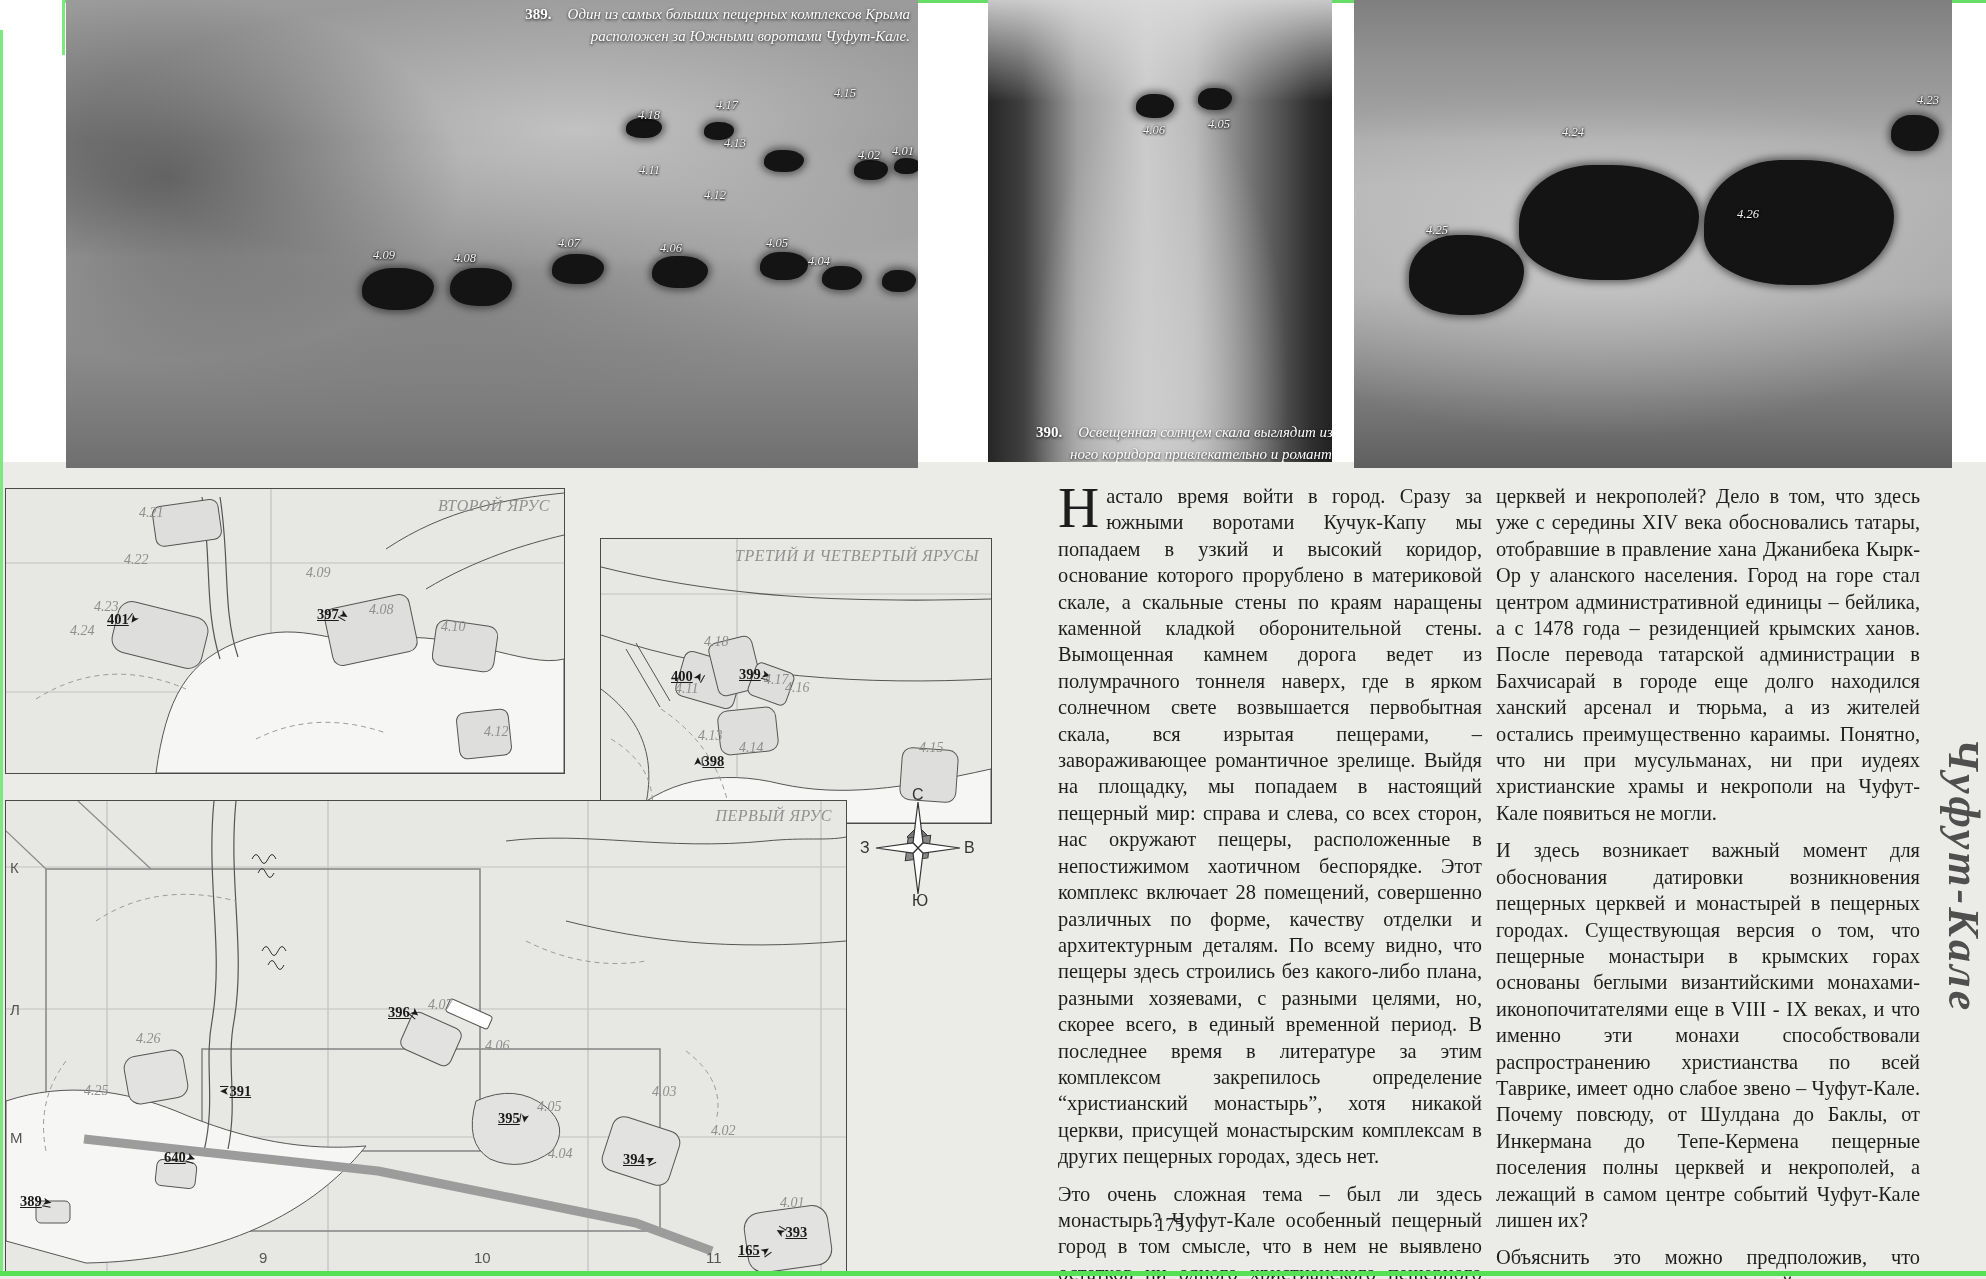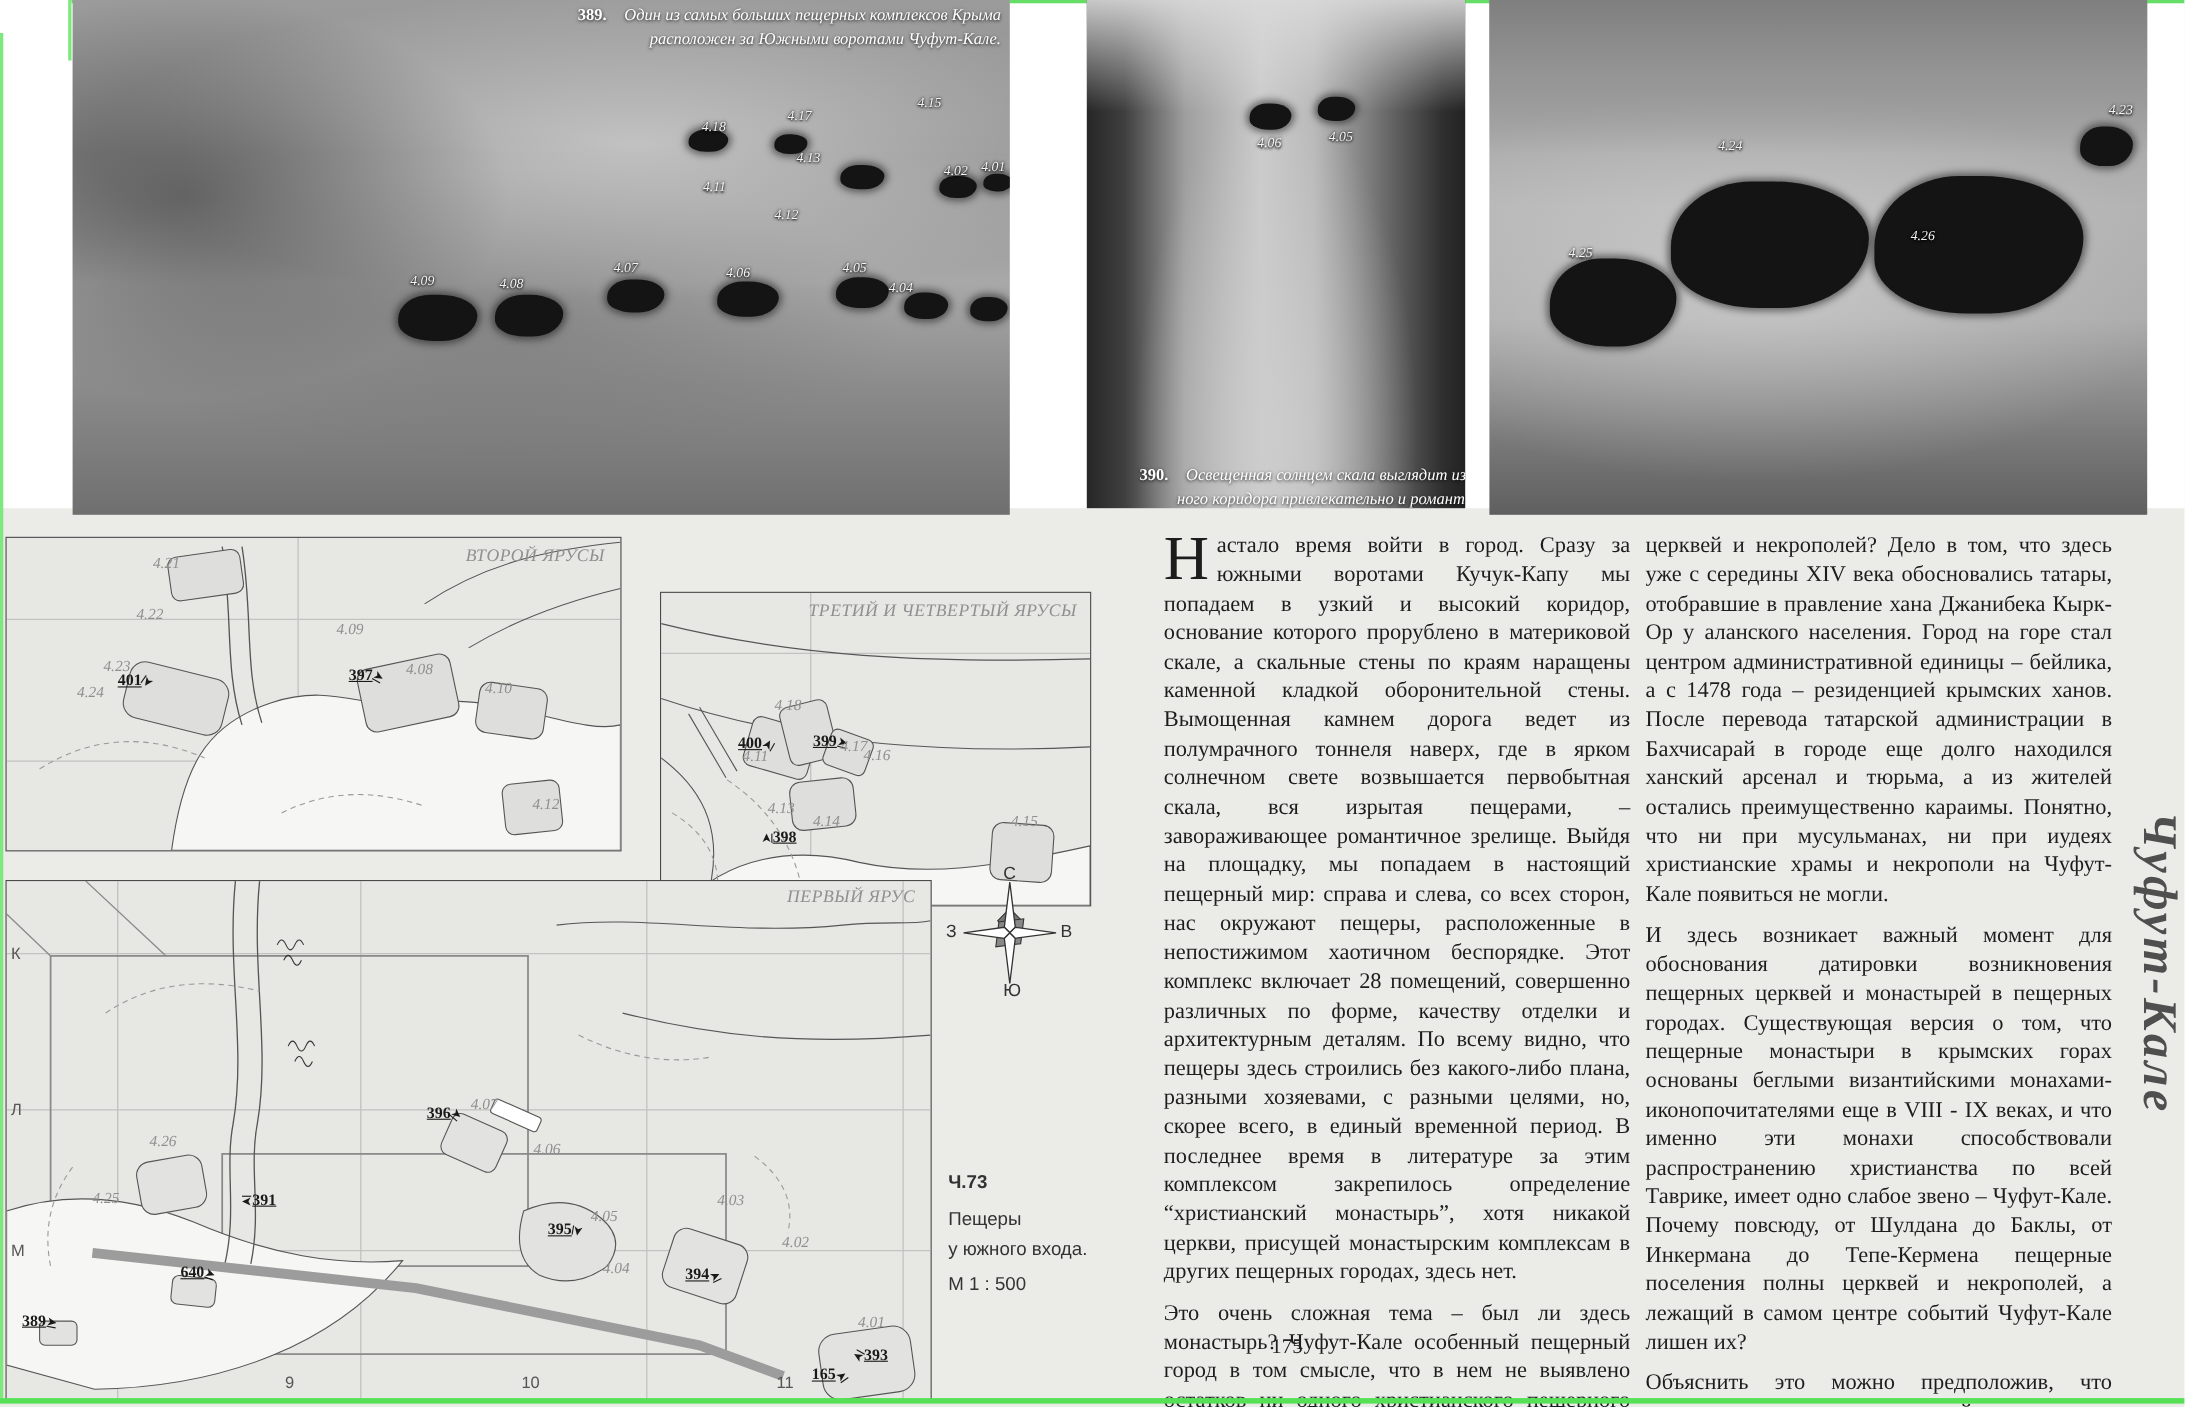--- a/index.html
+++ b/index.html
@@ -154,21 +154,21 @@
       <path d="M380,60 C440,20 500,10 558,4" fill="none" stroke="#555" stroke-width="1"></path>
       <path d="M420,100 C470,70 520,55 558,46" fill="none" stroke="#555" stroke-width="1"></path>
       <rect x="148" y="14" width="66" height="40" rx="8" transform="rotate(-8 180 34)" fill="#dededc" stroke="#555"></rect>
       <rect x="108" y="120" width="92" height="52" rx="14" transform="rotate(14 154 146)" fill="#dededc" stroke="#555"></rect>
       <rect x="322" y="112" width="86" height="58" rx="10" transform="rotate(-12 365 141)" fill="#dededc" stroke="#555"></rect>
       <rect x="428" y="134" width="62" height="46" rx="10" transform="rotate(8 459 157)" fill="#dededc" stroke="#555"></rect>
       <rect x="452" y="222" width="52" height="46" rx="8" transform="rotate(-6 478 245)" fill="#dededc" stroke="#555"></rect>
       <path d="M30,210 q70,-44 150,-10" fill="none" stroke="#999" stroke-width="1" stroke-dasharray="5 4"></path>
       <path d="M250,250 q60,-30 130,-6" fill="none" stroke="#999" stroke-width="1" stroke-dasharray="5 4"></path>
     </svg>
-    <span class="map-title" style="right:14px;top:8px">ВТОРОЙ ЯРУСЫ</span>
+    <span class="map-title" style="right:14px;top:8px">ВТОРОЙ ЯРУС</span>
     <span class="mlabel" style="left:133px;top:16px">4.21</span>
     <span class="mlabel" style="left:118px;top:63px">4.22</span>
     <span class="mlabel" style="left:88px;top:110px">4.23</span>
     <span class="mlabel" style="left:64px;top:134px">4.24</span>
     <span class="mnum" style="left:101px;top:122px">
         <span>401</span>
         <span class="arr" style="transform:rotate(125deg)">➤</span>
       </span>
     <span class="mnum" style="left:311px;top:117px">
         <span>397</span>
@@ -312,26 +312,20 @@
       <polygon points="50,102 55,61 50,56 45,61" fill="#fff" stroke="#333" stroke-width="1.2"></polygon>
       <polygon points="8,56 45,51 50,56 45,61" fill="#fff" stroke="#333" stroke-width="1.2"></polygon>
       <polygon points="92,56 55,51 50,56 55,61" fill="#fff" stroke="#333" stroke-width="1.2"></polygon>
     </svg>
     <span class="dir" style="left:44px;top:-6px">С</span>
     <span class="dir" style="left:44px;top:100px">Ю</span>
     <span class="dir" style="left:-8px;top:47px">З</span>
     <span class="dir" style="left:96px;top:47px">В</span>
   </div>
 
-  <div class="map-caption">
-    <span class="code">Ч.73</span>
-    <div>Пещеры</div>
-    <div>у южного входа.</div>
-    <div style="margin-top:6px">М 1 : 500</div>
-  </div>
 
   <div class="col" id="col1">
     <p class="p-drop">Настало время войти в город. Сразу за южными воротами Кучук-Капу мы попадаем в узкий и высокий коридор, основание которого прорублено в материковой скале, а скальные стены по краям наращены каменной кладкой оборонительной стены. Вымощенная камнем дорога ведет из полумрачного тоннеля наверх, где в ярком солнечном свете возвышается первобытная скала, вся изрытая пещерами, – завораживающее романтичное зрелище. Выйдя на площадку, мы попадаем в настоящий пещерный мир: справа и слева, со всех сторон, нас окружают пещеры, расположенные в непостижимом хаотичном беспорядке. Этот комплекс включает 28 помещений, совершенно различных по форме, качеству отделки и архитектурным деталям. По всему видно, что пещеры здесь строились без какого-либо плана, разными хозяевами, с разными целями, но, скорее всего, в единый временной период. В последнее время в литературе за этим комплексом закрепилось определение “христианский монастырь”, хотя никакой церкви, присущей монастырским комплексам в других пещерных городах, здесь нет.</p>
     <p>Это очень сложная тема – был ли здесь монастырь? Чуфут-Кале особенный пещерный город в том смысле, что в нем не выявлено остатков ни одного христианского пещерного или наземного храма. Более того, на территории города нет ни склепов, ни могил, ни гробниц или надгробий – всего того, что присуще христианским некрополям в других пещерных городах. Правда, археологи обнаружили процарапанное изображения креста в одной из пещер, а также камень-надгробие в могильнике у подножия скалы, похожий на здание базилики, но этого все же не достаточно, чтобы обоснованно предполагать существование церкви на самом плато.</p>
 
   </div>
   <div class="col" id="col2">
     <p>церквей и некрополей? Дело в том, что здесь уже с середины XIV века обосновались татары, отобравшие в правление хана Джанибека Кырк-Ор у аланского населения. Город на горе стал центром административной единицы – бейлика, а с 1478 года – резиденцией крымских ханов. После перевода татарской администрации в Бахчисарай в городе еще долго находился ханский арсенал и тюрьма, а из жителей остались преимущественно караимы. Понятно, что ни при мусульманах, ни при иудеях христианские храмы и некрополи на Чуфут-Кале появиться не могли.</p>
     <p>И здесь возникает важный момент для обоснования датировки возникновения пещерных церквей и монастырей в пещерных городах. Существующая версия о том, что пещерные монастыри в крымских горах основаны беглыми византийскими монахами-иконопочитателями еще в VIII - IX веках, и что именно эти монахи способствовали распространению христианства по всей Таврике, имеет одно слабое звено – Чуфут-Кале. Почему повсюду, от Шулдана до Баклы, от Инкермана до Тепе-Кермена пещерные поселения полны церквей и некрополей, а лежащий в самом центре событий Чуфут-Кале лишен их?</p>
     <p>Объяснить это можно предположив, что традиции строительства церквей в пещерах и устройства могил и гробниц на территориях крымских пещерных городов возникли не ранее XIV века, когда большинство городов было уже покинуто своим населением. Пришлые монахи стали последними обитателями этих древних поселений. Они занимали брошенные пещерные помещения, переоборудовали их под храмы, организовывали некрополи, часто прямо на жилых и хозяйственных площадках, и везде они оставили памятники своей деятельности. Везде, только не на Чуфут-Кале, который был в то время уже занят татарами.</p>

